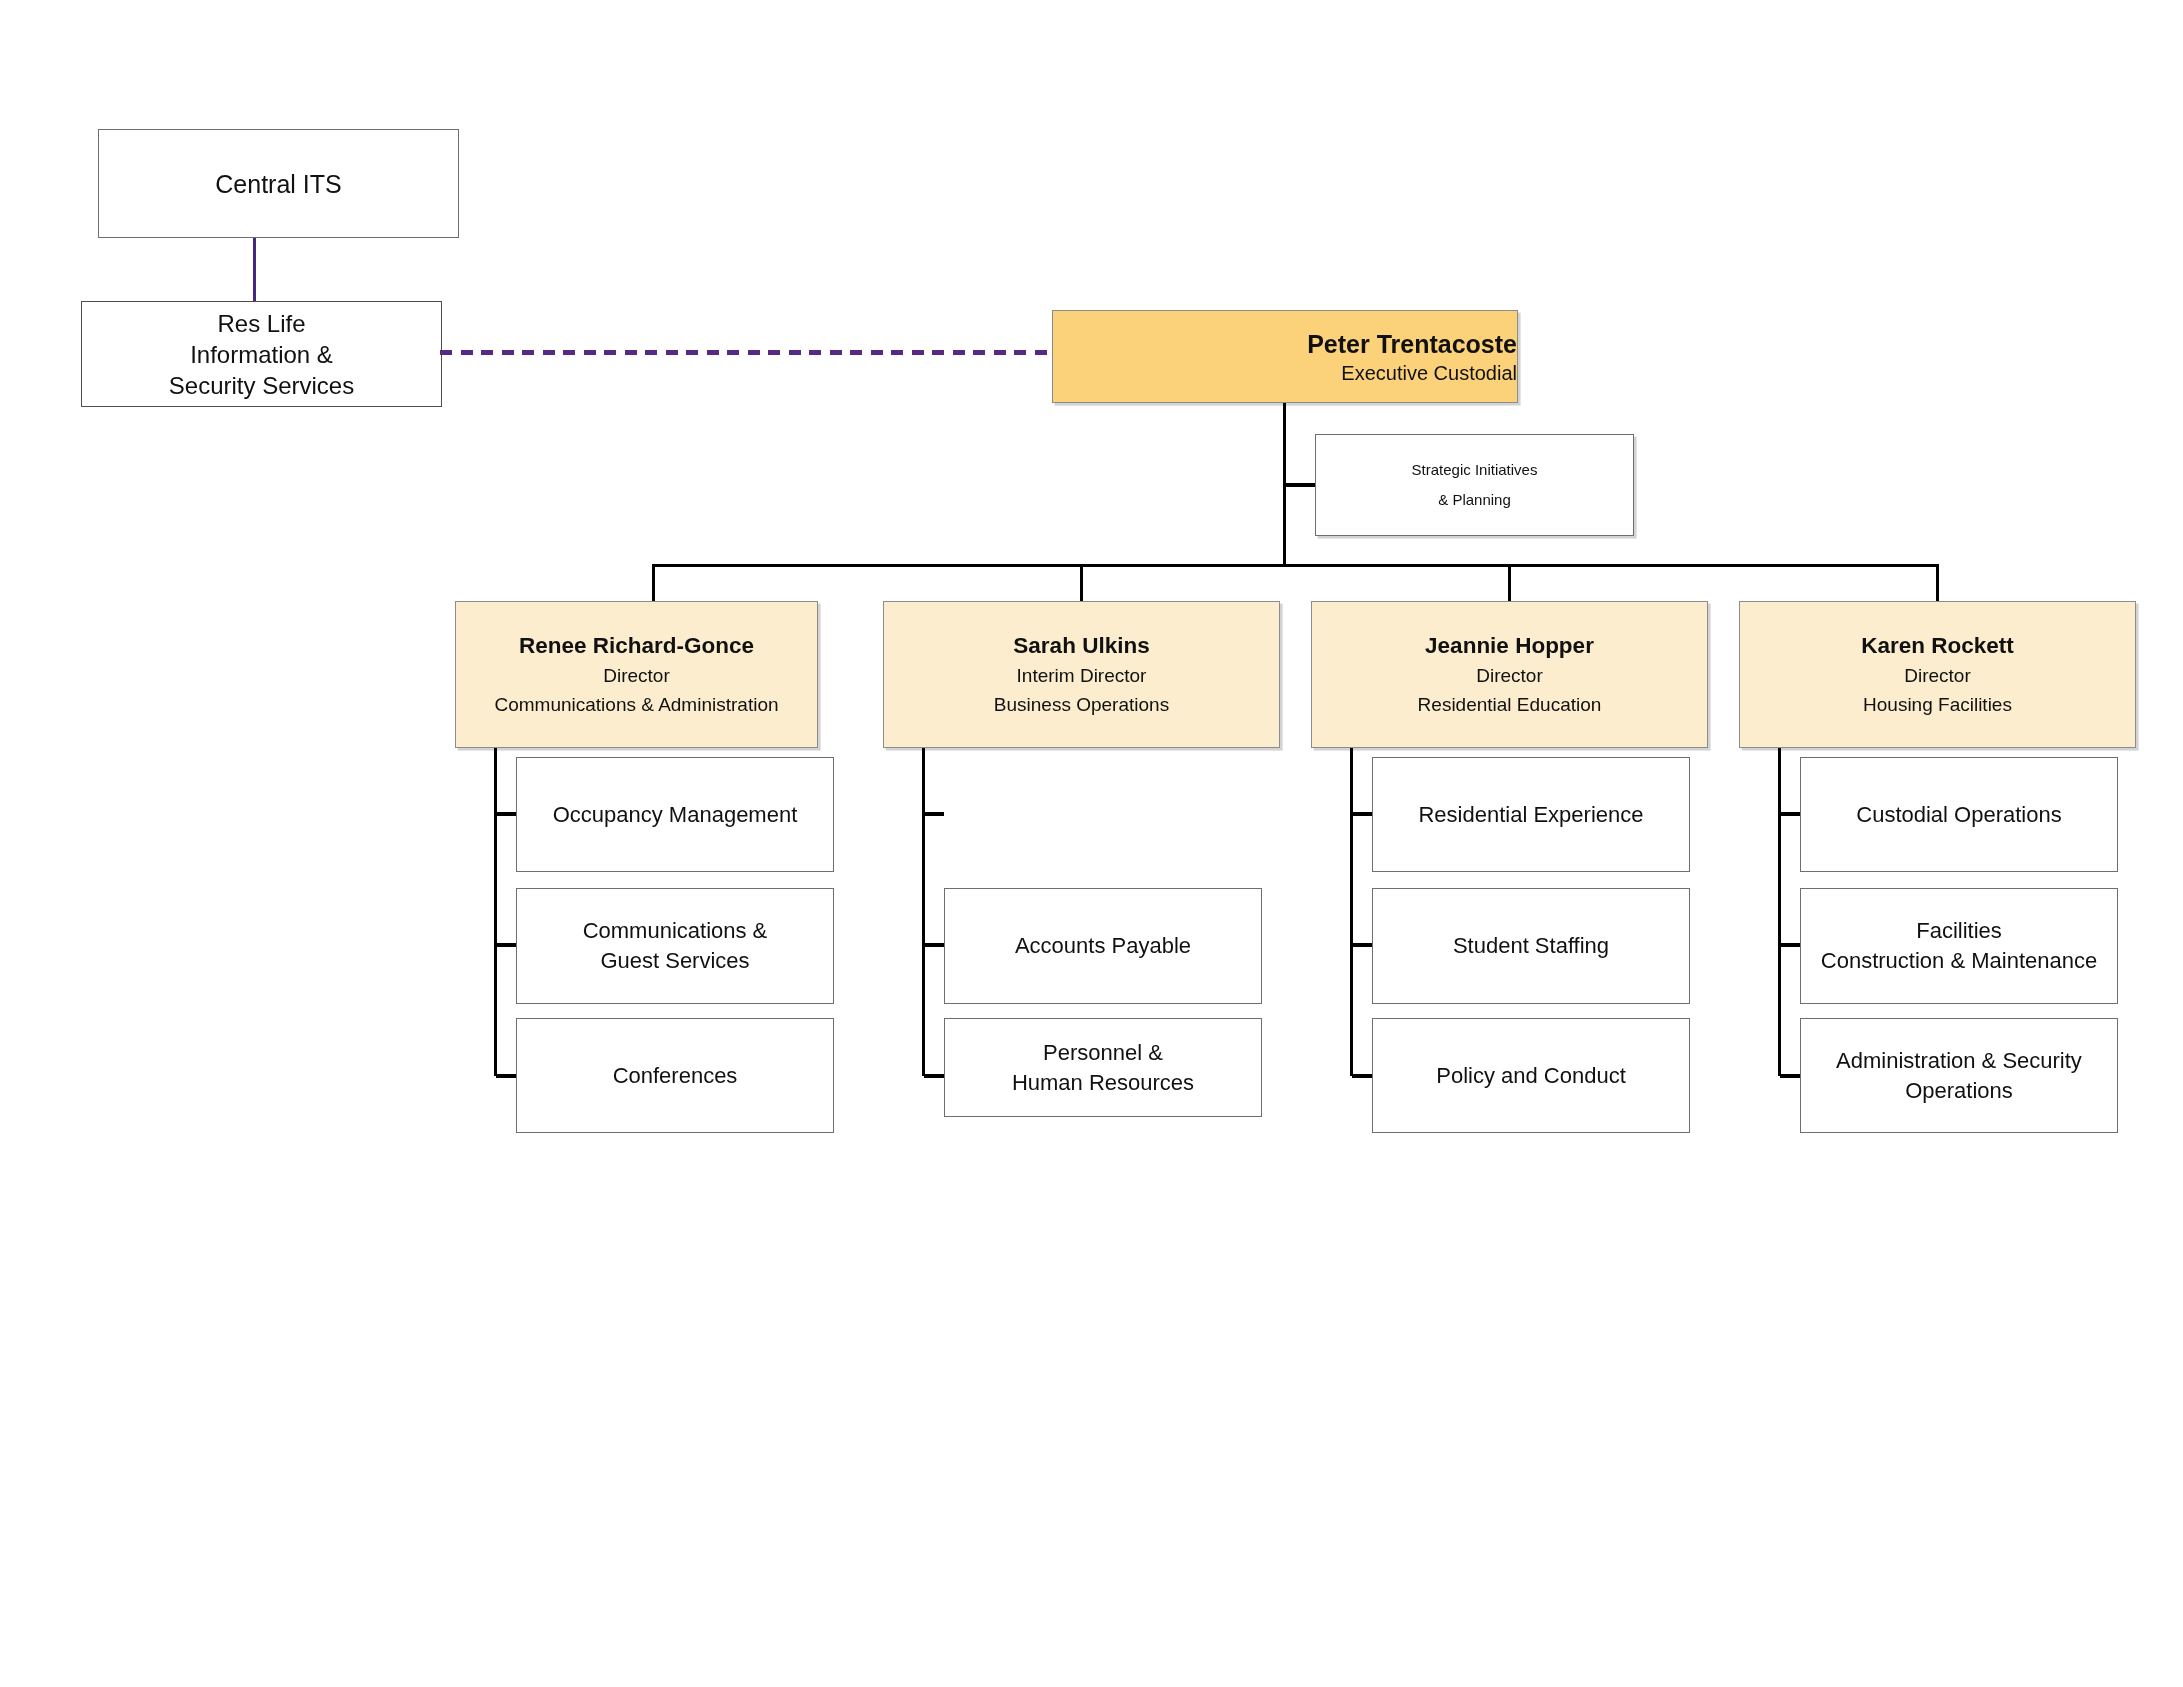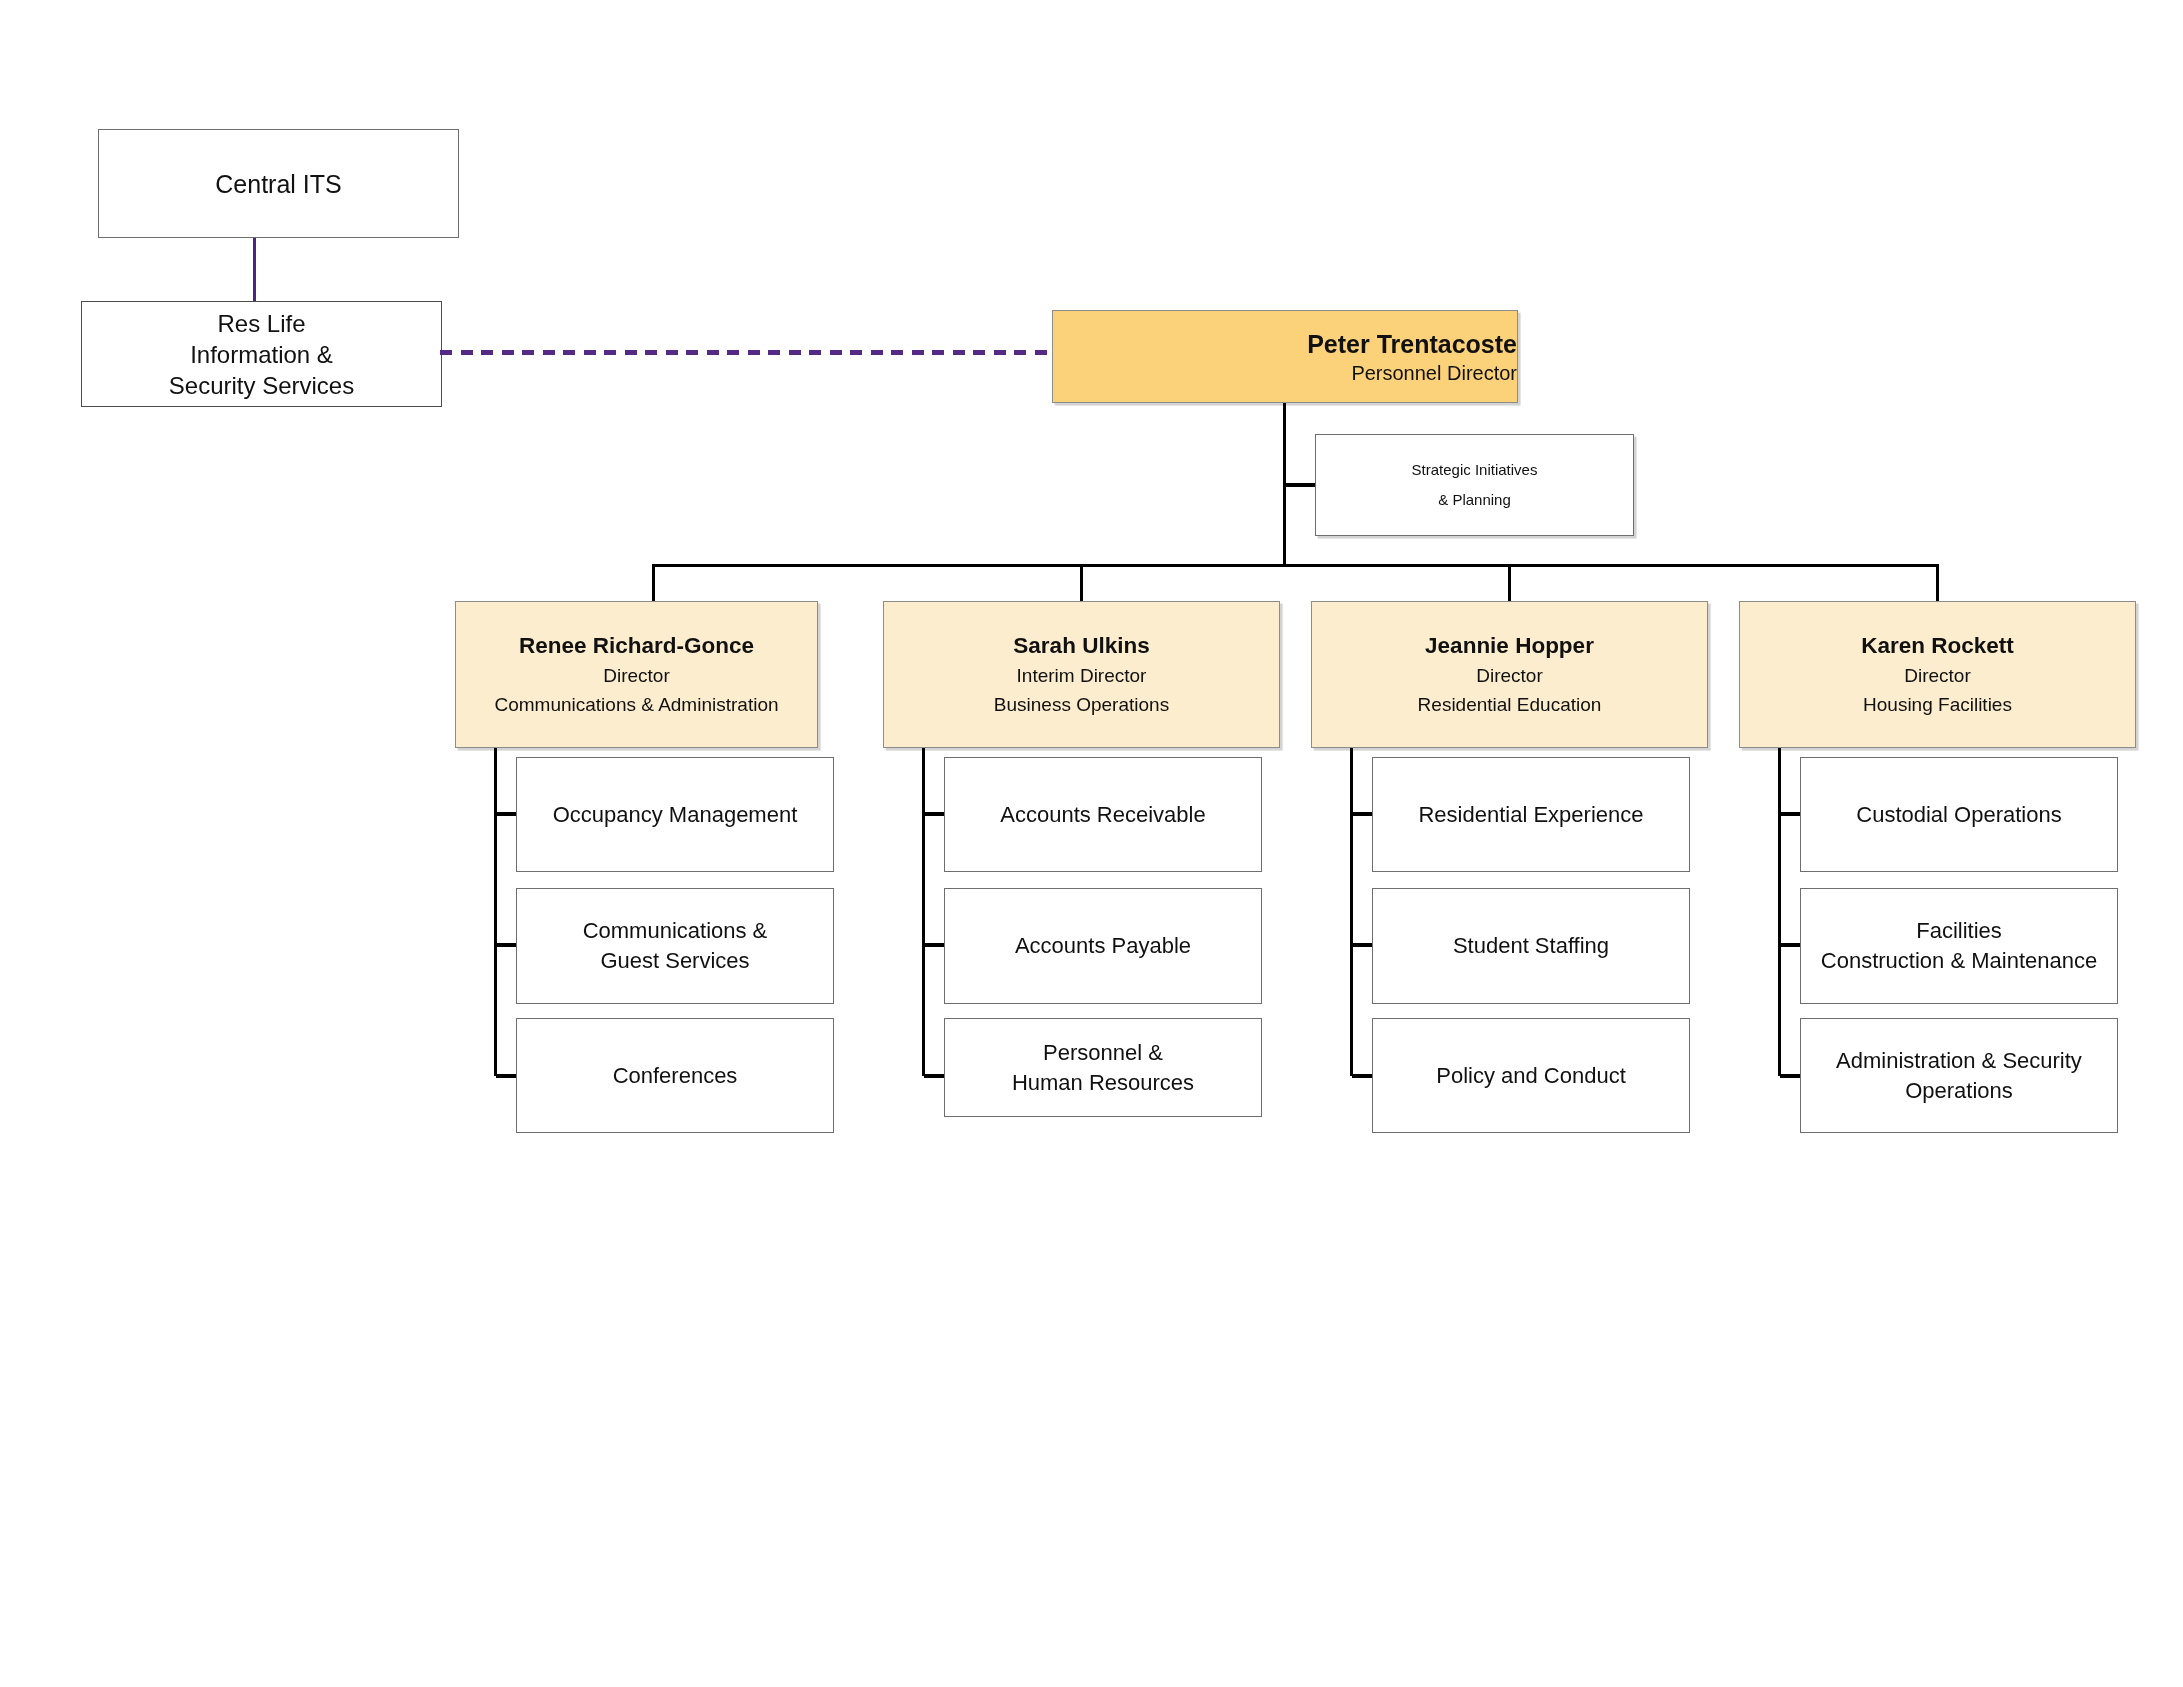--- a/index.html
+++ b/index.html
@@ -47,21 +47,21 @@
   <div class="box t-res" style="left:81px;top:301px;width:361px;height:106px;border-color:#4d4d4d;">
     <span class="block">Res Life</span>
     <span class="block">Information &amp;</span>
     <span class="block">Security Services</span>
   </div>
 
   <div class="dash-line" style="left:440px;top:350px;width:612px;"></div>
 
   <div class="box exec-fill shadowed" style="left:1052px;top:310px;width:466px;height:93px;align-items:flex-end;">
     <span class="t-exec-name">Peter Trentacoste</span>
-    <span class="t-exec-title">Personnel Director</span>
+    <span class="t-exec-title">Executive Custodial</span>
   </div>
 
   <div class="line" style="left:1283px;top:403px;width:2.6px;height:163px;"></div>
 
   <div class="line" style="left:1285px;top:483px;width:30px;height:4px;"></div>
   <div class="box t-strat shadowed" style="left:1315px;top:434px;width:319px;height:102px;">
     <span class="block">Strategic Initiatives</span>
     <span class="block">&amp; Planning</span>
   </div>
 
@@ -95,24 +95,20 @@
 
   <div class="box dir-fill shadowed" style="left:883px;top:601px;width:397px;height:147px;">
     <span class="t-dir-name">Sarah Ulkins</span>
     <span class="t-dir-sub">Interim Director</span>
     <span class="t-dir-sub">Business Operations</span>
   </div>
   <div class="line" style="left:922px;top:748px;width:2.6px;height:328px;"></div>
   <div class="line" style="left:924px;top:812px;width:20px;height:4px;"></div>
   <div class="line" style="left:924px;top:943px;width:20px;height:4px;"></div>
   <div class="line" style="left:924px;top:1074px;width:20px;height:4px;"></div>
-  <div class="box t-leaf" style="left:944px;top:757px;width:318px;height:115px;">
-    <span class="block">Accounts Receivable</span>
-    <span class="block"></span>
-  </div>
   <div class="box t-leaf" style="left:944px;top:888px;width:318px;height:116px;">
     <span class="block">Accounts Payable</span>
     <span class="block"></span>
   </div>
   <div class="box t-leaf" style="left:944px;top:1018px;width:318px;height:99px;">
     <span class="block">Personnel &amp;</span>
     <span class="block">Human Resources</span>
   </div>
 
   <div class="box dir-fill shadowed" style="left:1311px;top:601px;width:397px;height:147px;">

